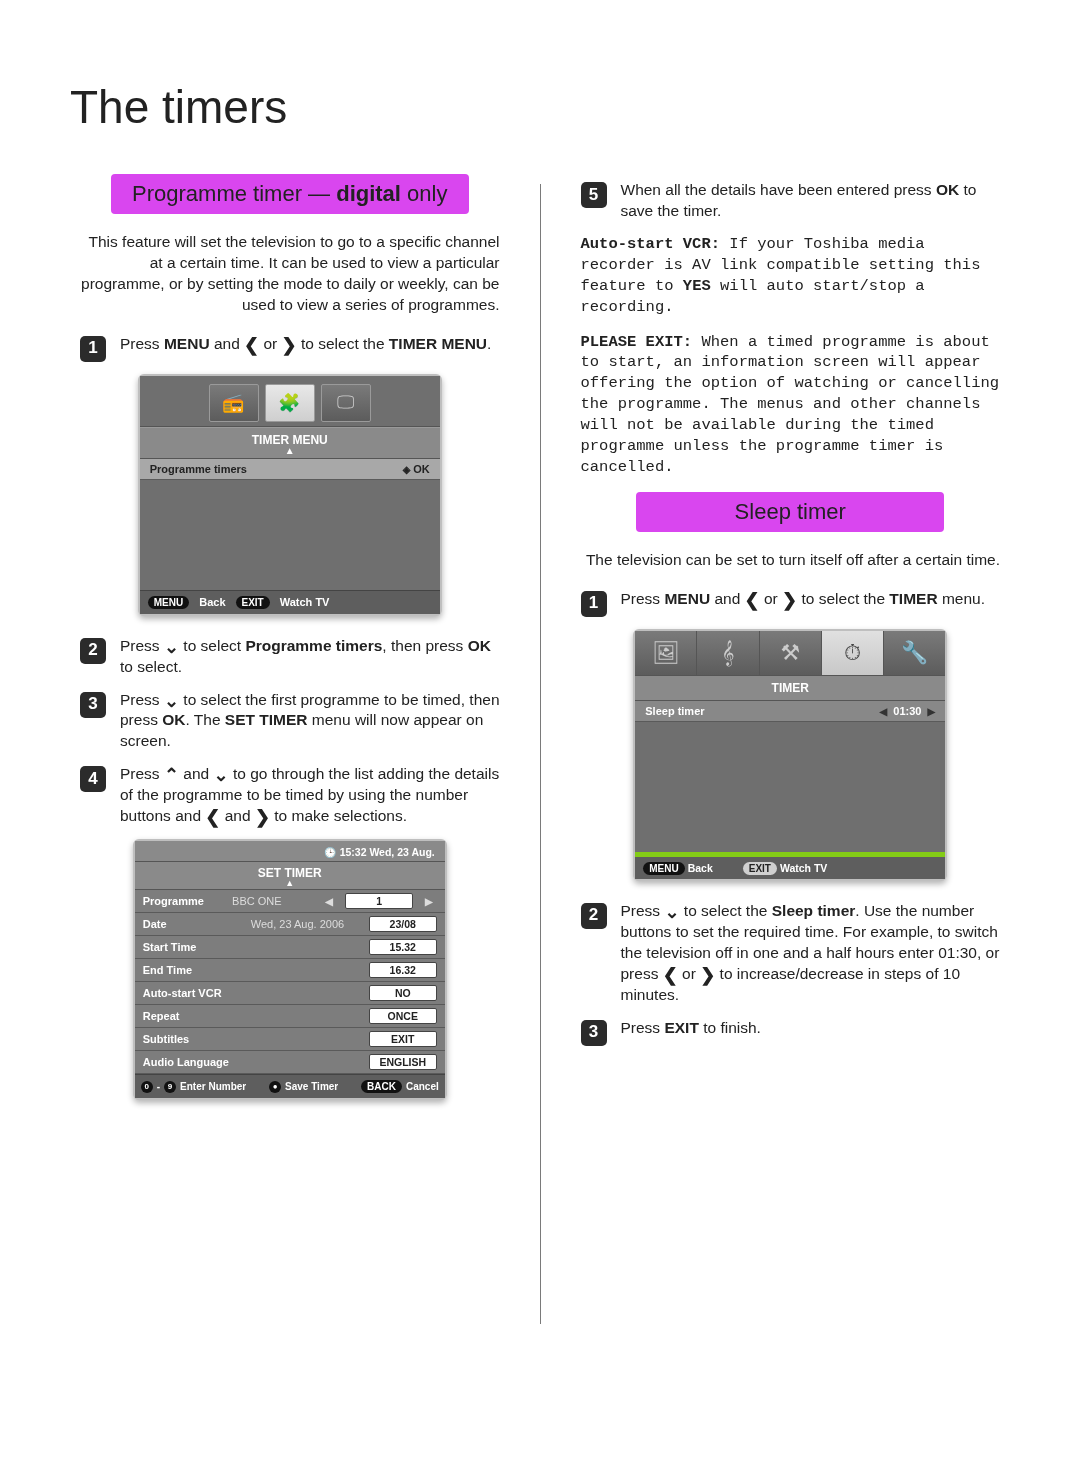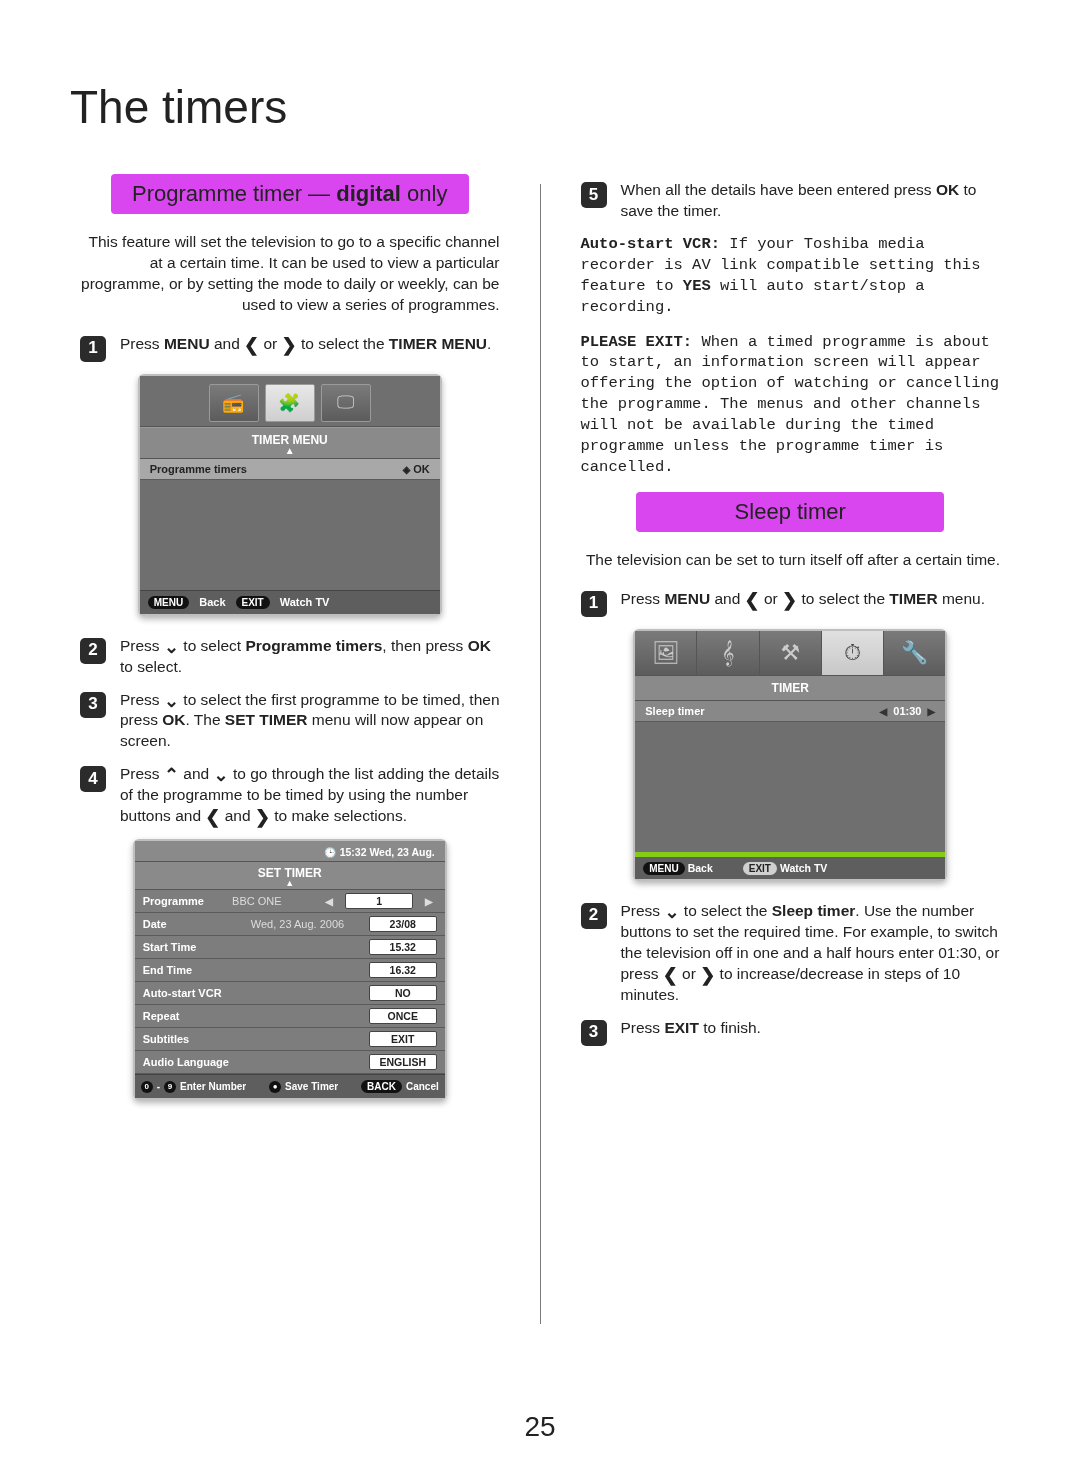--- a/index.html
+++ b/index.html
@@ -466,14 +466,13 @@
 
       <div class="step">
         <div class="num">3</div>
         <div class="txt">
           <span>Press </span><b>EXIT</b><span> to finish.</span>
         </div>
       </div>
     </div>
   </div>
 
-  <div class="page-num">25</div>
 </div>
 
 </body></html>

